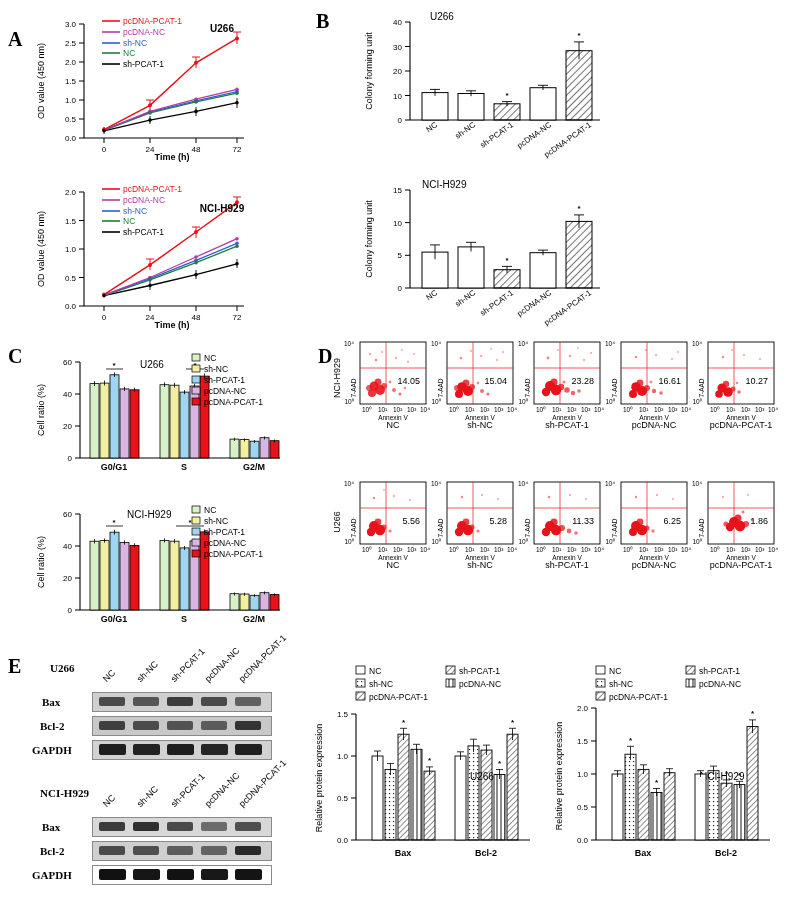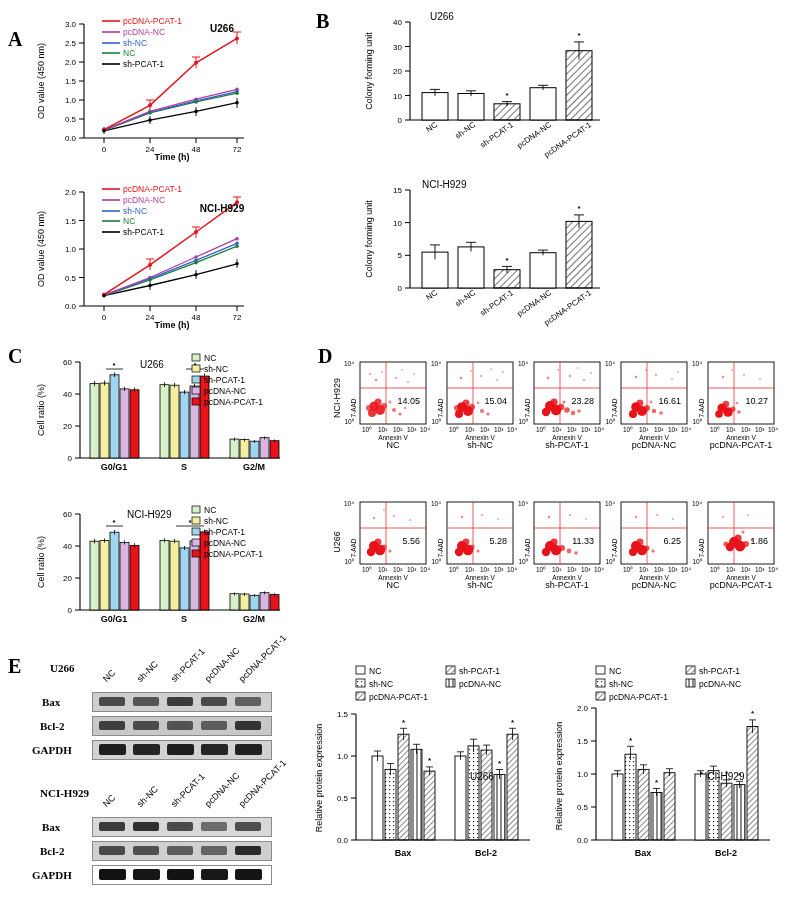--- a/index.html
+++ b/index.html
@@ -504,21 +504,21 @@
     <rect x="170" y="39" width="8" height="7" fill="#d9b6e2" stroke="#000" stroke-width="0.7"></rect>
     <text class="legtxt" x="182" y="46">pcDNA-NC</text>
     <rect x="170" y="50" width="8" height="7" fill="#e8121a" stroke="#000" stroke-width="0.7"></rect>
     <text class="legtxt" x="182" y="57">pcDNA-PCAT-1</text>
   </g>
 </svg>
 </div>
 
 <div class="panel-letter" style="left:318px;top:345px">D</div>
 
-<div class="abs" style="left:330px;top:352px;width:458px;height:282px">
+<div class="abs" style="left:330px;top:332px;width:458px;height:282px">
 <svg width="458" height="282" viewBox="0 0 458 282">
   <defs>
     <clipPath id="cellclip">
           <rect x="0" y="0" width="66" height="66"></rect>
         </clipPath>
   </defs>
 
   <text class="lbl9" transform="translate(10,46) rotate(-90)" text-anchor="middle">NCI-H929</text>
   <text class="lbl9" transform="translate(10,190) rotate(-90)" text-anchor="middle">U266</text>
 

